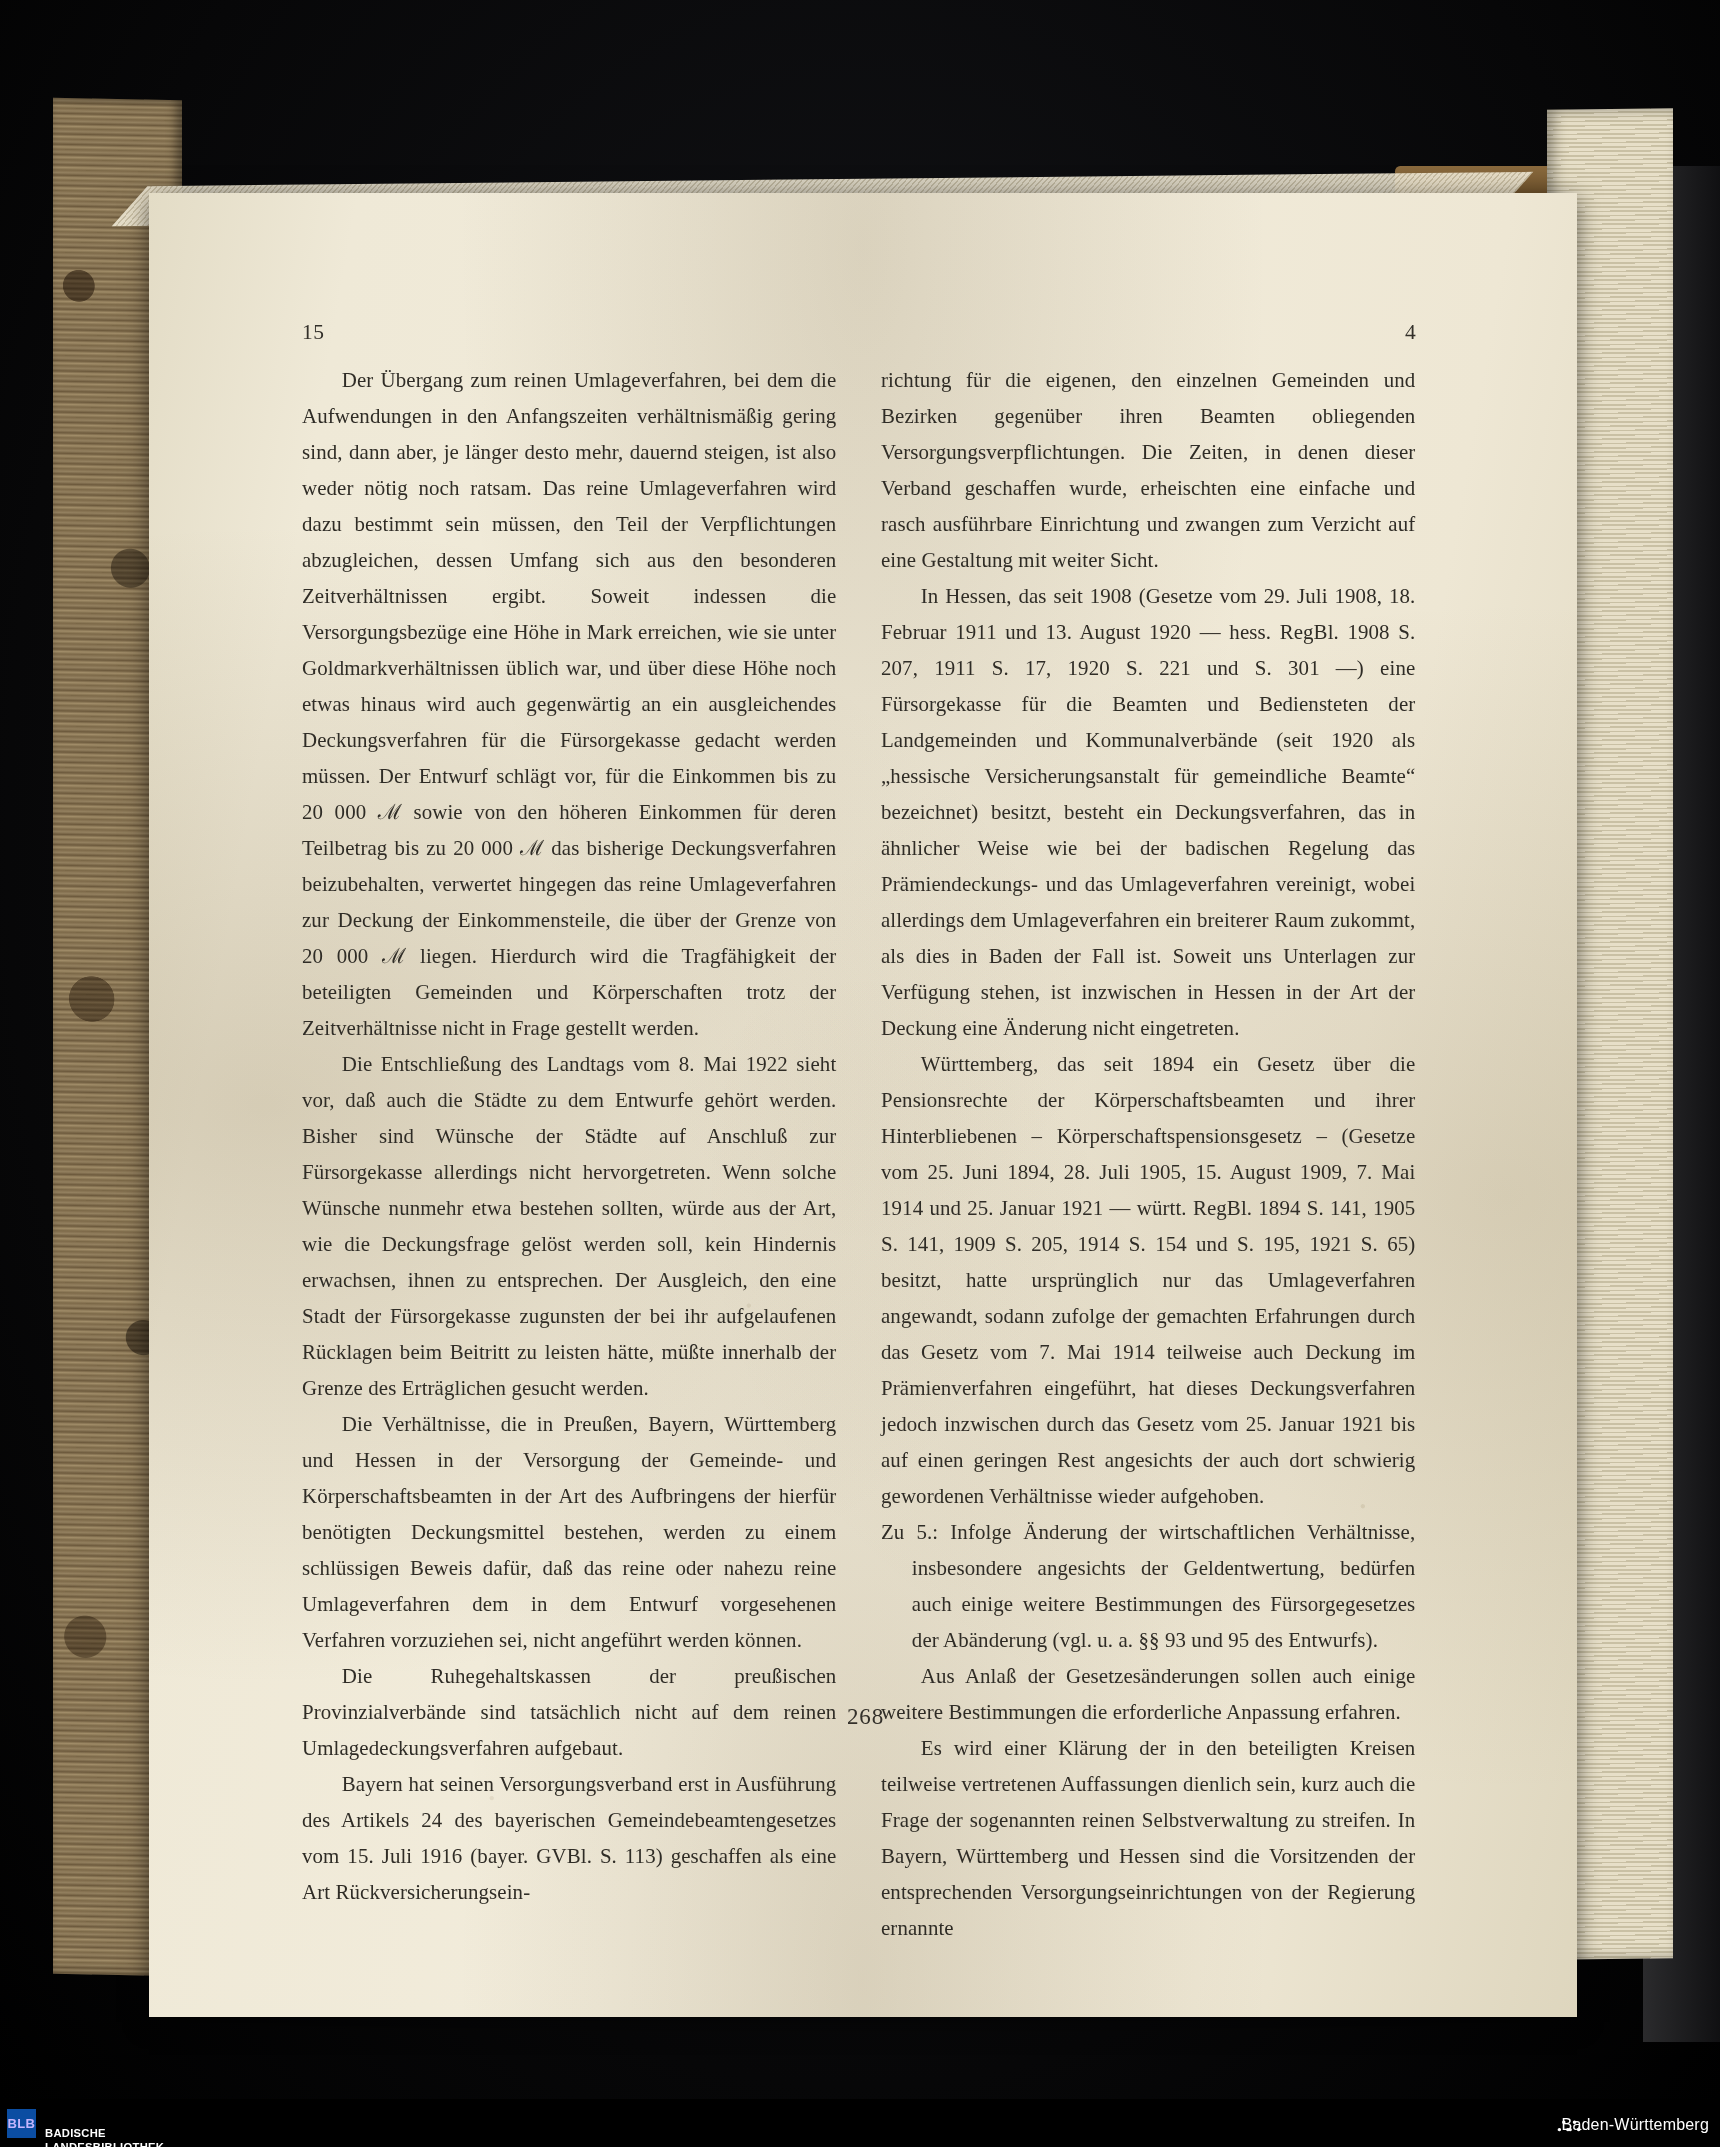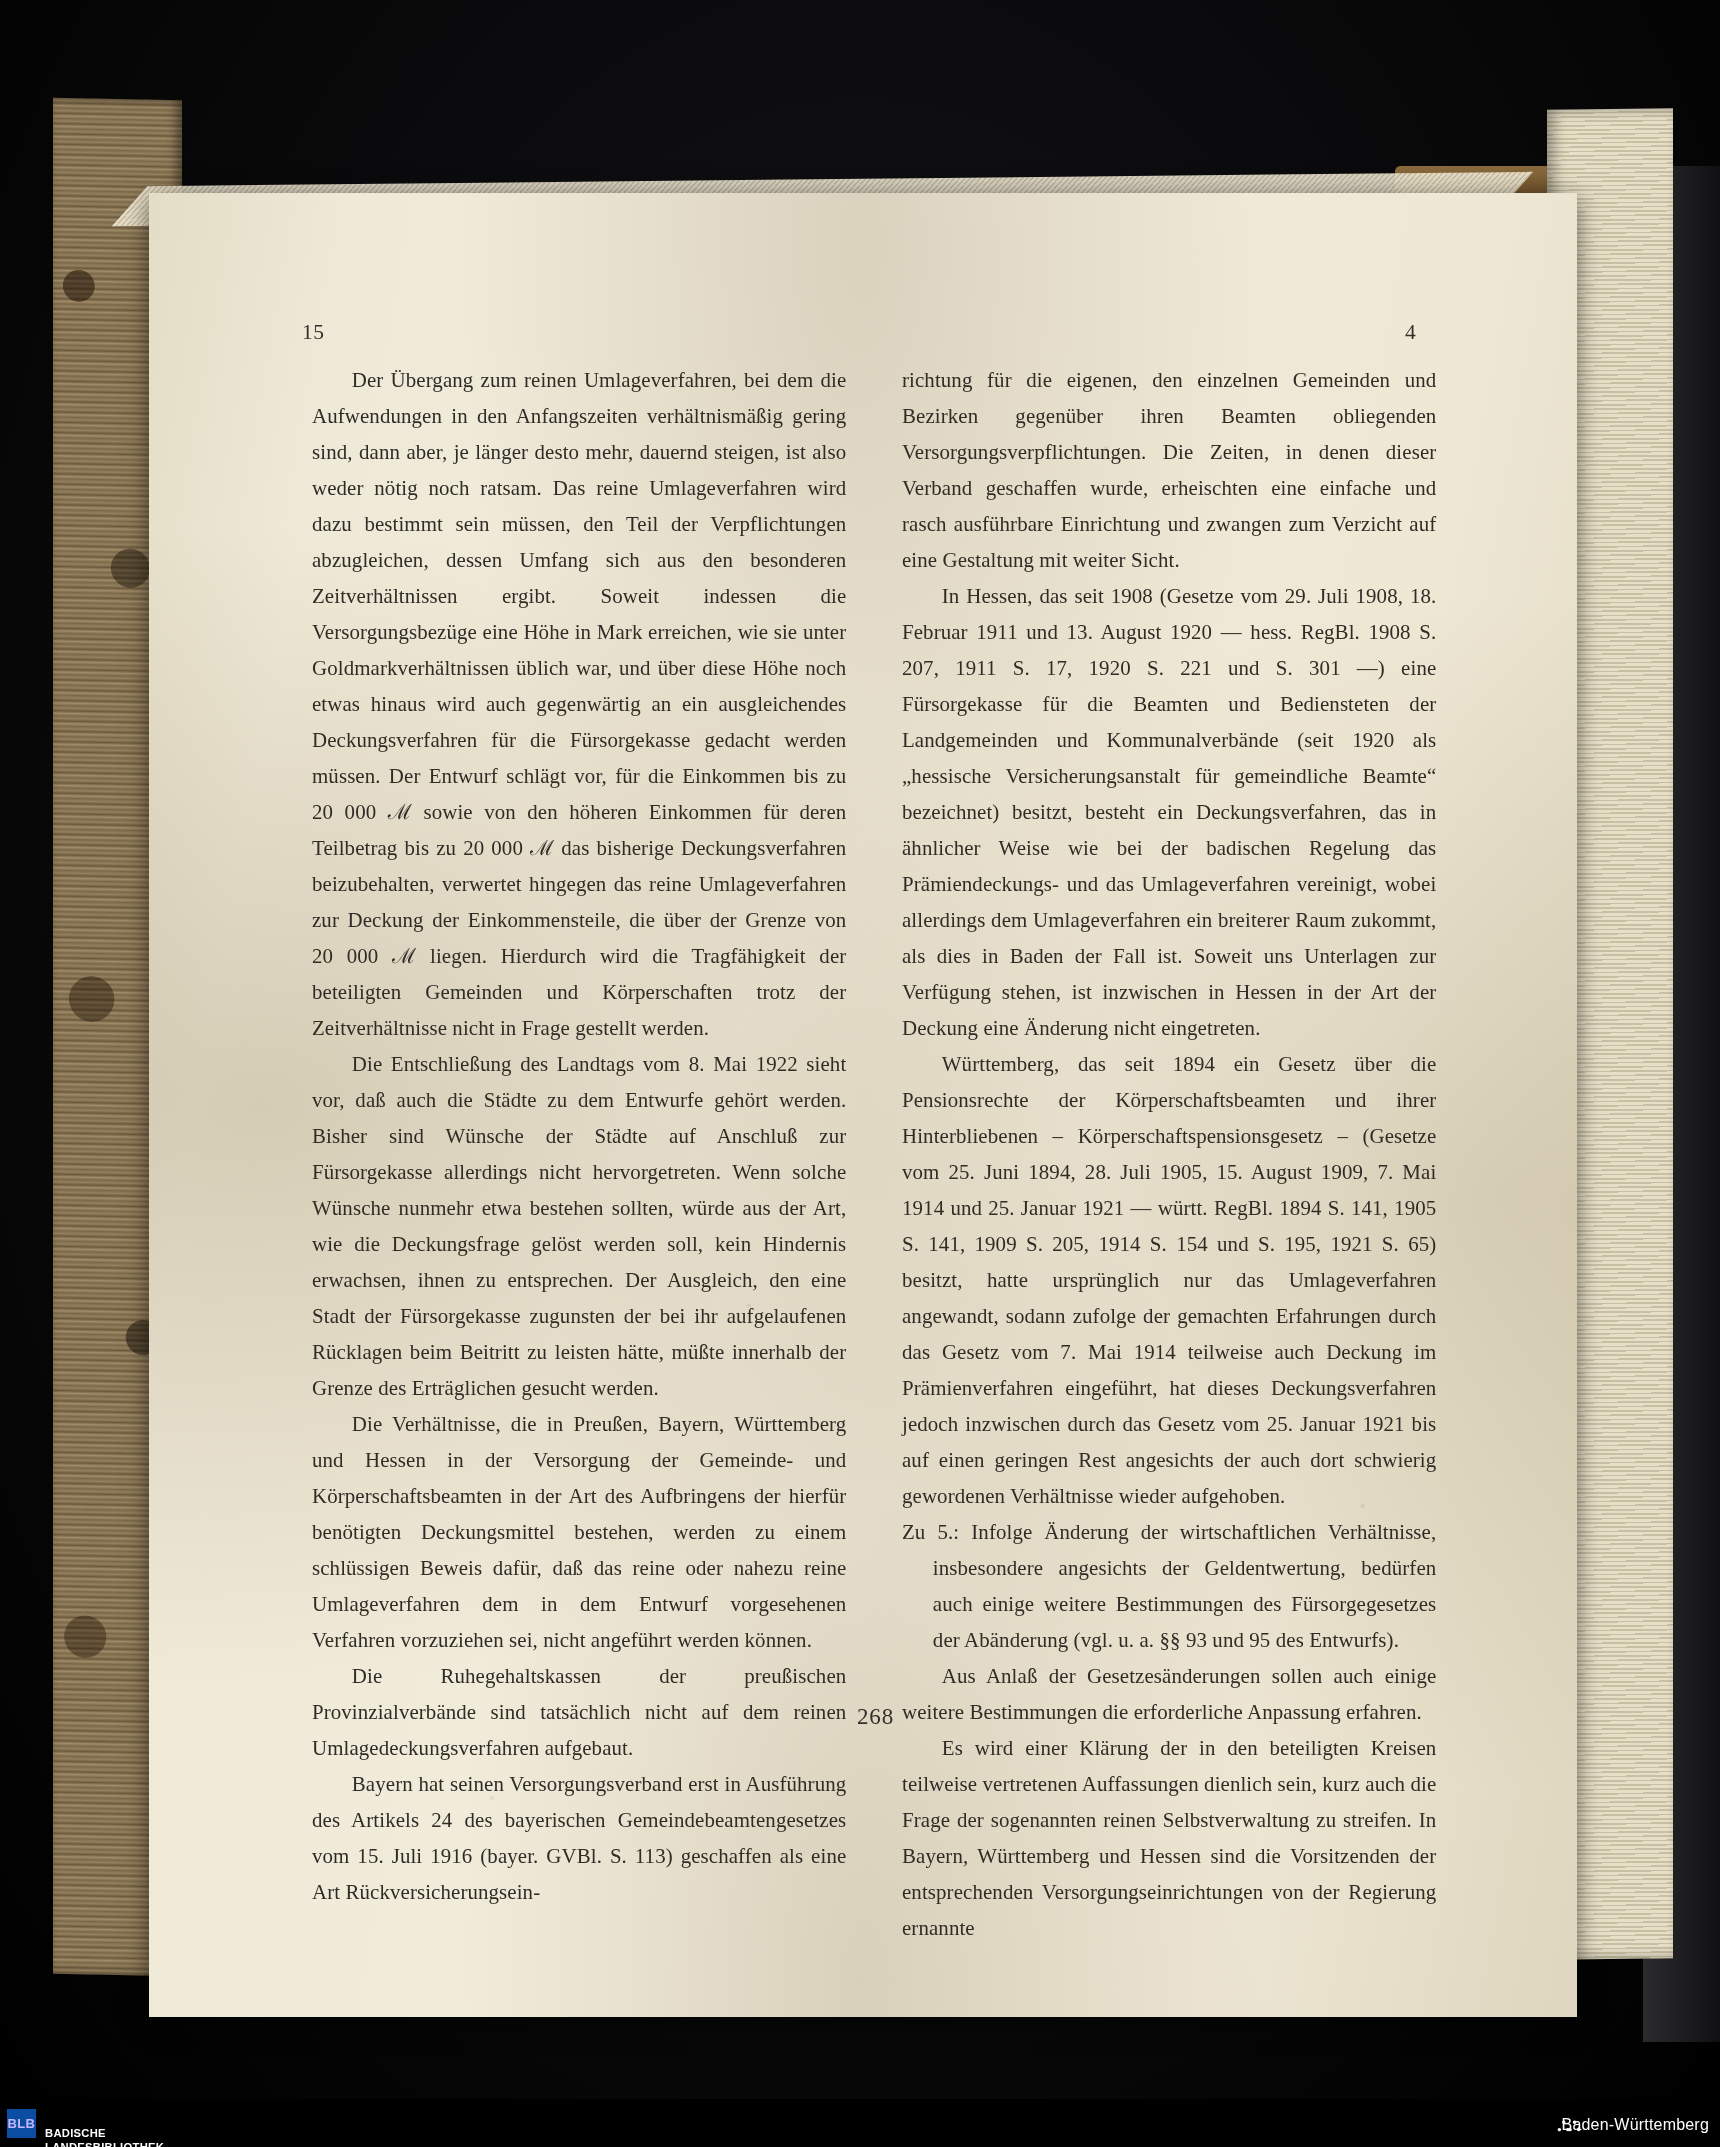--- a/index.html
+++ b/index.html
@@ -119,24 +119,24 @@
     font-family: "Liberation Serif", serif;
     font-size: 21.5px;
     color: #33302a;
     letter-spacing: 0.4px;
   }
   #folio-left  { left: 153px;  top: 127px; }
   #folio-right { left: 1256px; top: 127px; }
 
   .columns {
     position: absolute;
-    left: 163px; top: 169px;
+    left: 153px; top: 169px;
     width: 1127px;
     display: flex;
-    gap: 53px;
+    gap: 42px;
   }
   .col { width: 537px; }
 
   p.par {
     margin: 0 0 0 0;
     font-family: "Liberation Serif", serif;
     font-size: 21px;
     line-height: 36px;
     color: #2f2c26;
     text-align: justify;

